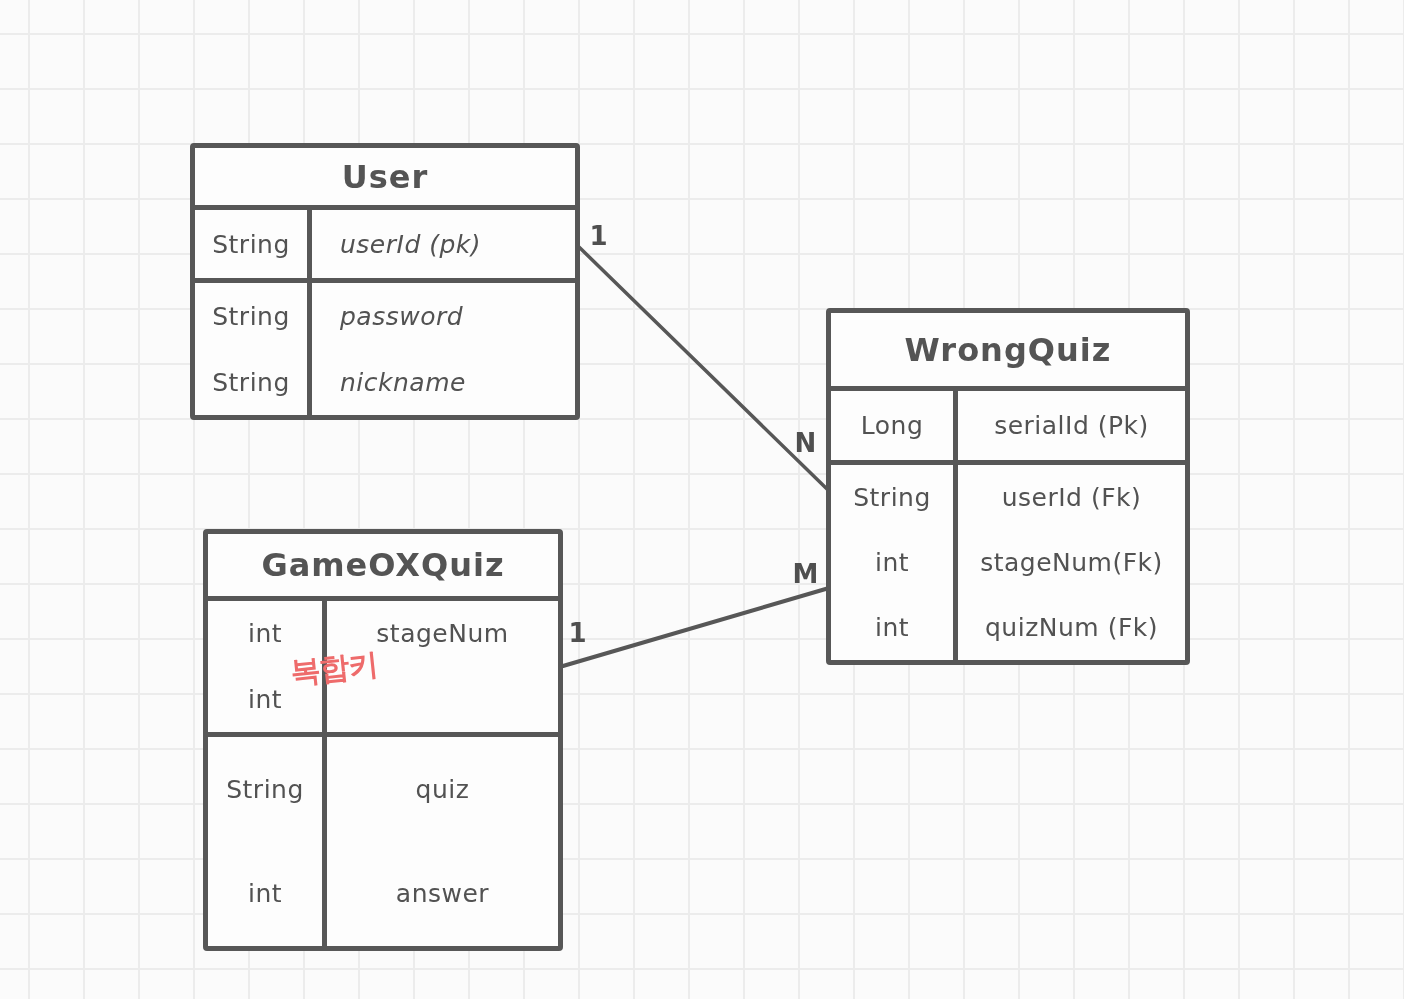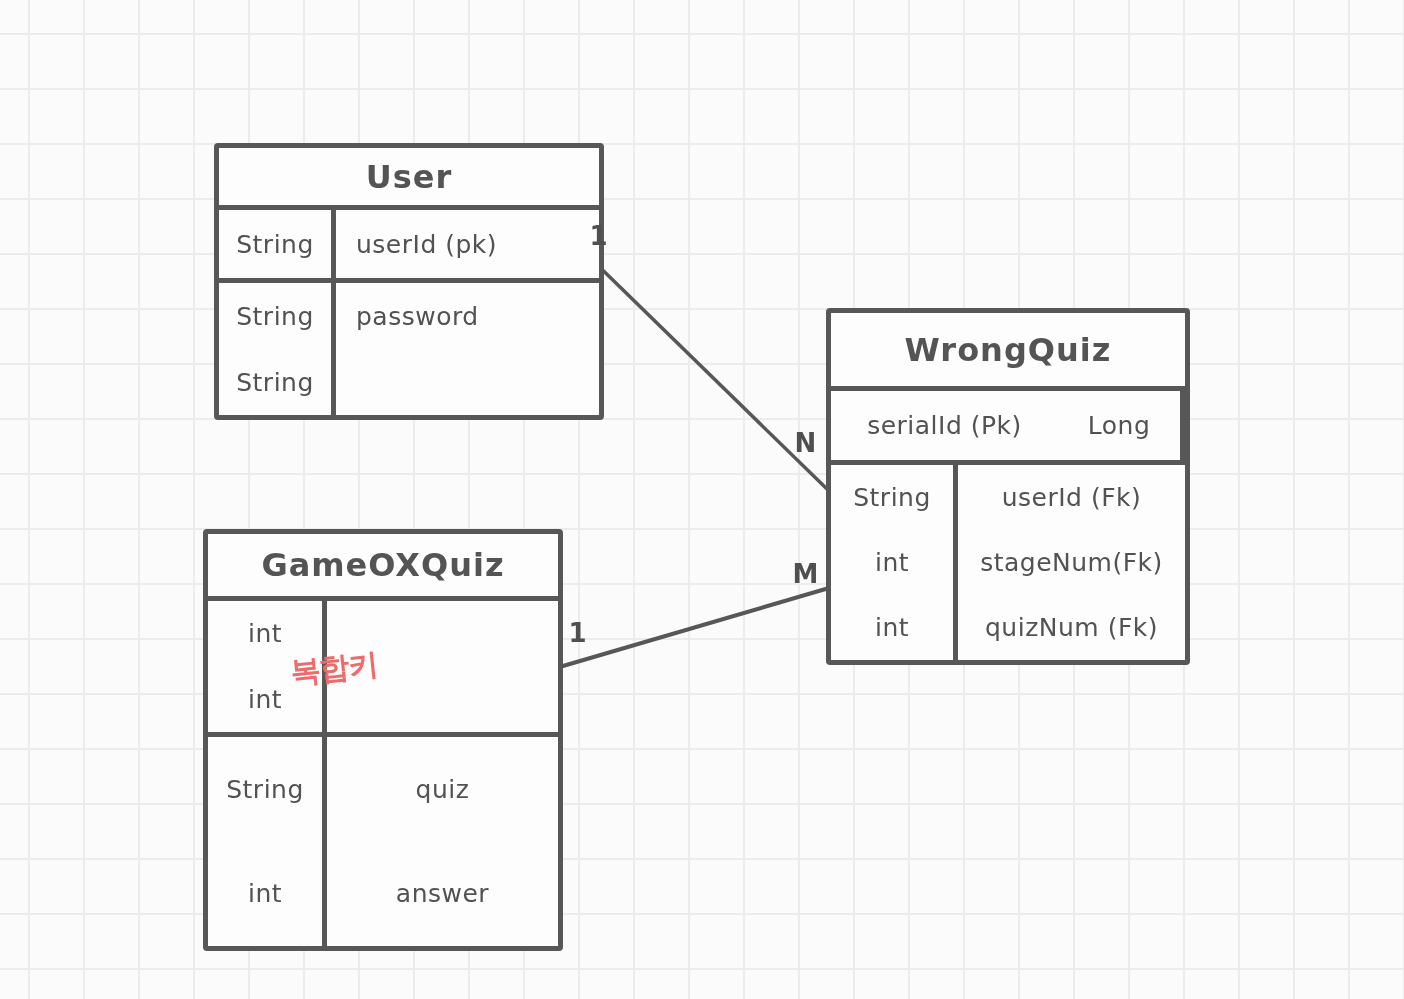--- a/index.html
+++ b/index.html
@@ -31,21 +31,21 @@
   .e-section{display:flex;flex-direction:column;box-sizing:border-box;}
   .e-section.first{height:var(--sec1h);border-bottom:5px solid #575757;}
   .e-section.last{flex:1;}
   .e-row{flex:1;display:flex;}
   .cell{display:flex;align-items:center;font-size:25px;letter-spacing:0.5px;color:#525252;}
   .cell.type{
     width:var(--colw);box-sizing:border-box;flex:none;
     border-right:5px solid #575757;justify-content:center;
   }
   .cell.field{flex:1;justify-content:center;}
-  .fields-left .cell.field{justify-content:flex-start;padding-left:20px;}
+  .fields-left .cell.field{justify-content:flex-start;padding-left:28px;font-style:italic;}
   .card-label{
     position:absolute;transform:translate(-50%,-50%);
     font-size:26px;font-weight:bold;color:#4f4f4f;letter-spacing:1px;
   }
   .annotation{
     position:absolute;left:334px;top:669px;
     transform:translate(-50%,-50%) rotate(-6deg);
     font-size:30px;font-weight:bold;color:#ee6b6b;letter-spacing:-1px;
     white-space:nowrap;
   }
@@ -54,48 +54,49 @@
 <body>
 
 <div class="canvas">
 
   <svg class="overlay">
     <line x1="579" y1="247" x2="827" y2="489" stroke="#575757" stroke-width="3.5" stroke-linecap="round"></line>
     <line x1="563" y1="666" x2="829" y2="588" stroke="#575757" stroke-width="4" stroke-linecap="round"></line>
     <path d="M 377 629 Q 349 668 381 705" fill="none" stroke="#ee6b6b" stroke-width="5" stroke-linecap="round"></path>
   </svg>
 
-  <div class="entity fields-left" style="left:190px;top:143px;width:390px;height:277px;margin-left:24px;--headh:62px;--sec1h:73px;--colw:117px;">
+  <div class="entity fields-left" style="left:190px;top:143px;width:390px;height:277px;--headh:62px;--sec1h:73px;--colw:117px;">
     <div class="e-header">User</div>
     <div class="e-body">
       <div class="e-section first">
         <div class="e-row">
           <div class="cell type">String</div>
           <div class="cell field">userId (pk)</div>
         </div>
       </div>
       <div class="e-section last">
         <div class="e-row">
           <div class="cell type">String</div>
           <div class="cell field">password</div>
         </div>
         <div class="e-row">
           <div class="cell type">String</div>
+          <div class="cell field">nickname</div>
         </div>
       </div>
     </div>
   </div>
 
   <div class="entity" style="left:826px;top:308px;width:364px;height:357px;justify-content:flex-end;--headh:78px;--sec1h:74px;--colw:127px;">
     <div class="e-header">WrongQuiz</div>
     <div class="e-body">
       <div class="e-section first">
         <div class="e-row">
+          <div class="cell type">Long</div>
           <div class="cell field">serialId (Pk)</div>
-          <div class="cell type">Long</div>
         </div>
       </div>
       <div class="e-section last">
         <div class="e-row">
           <div class="cell type">String</div>
           <div class="cell field">userId (Fk)</div>
         </div>
         <div class="e-row">
           <div class="cell type">int</div>
           <div class="cell field">stageNum(Fk)</div>
@@ -107,20 +108,21 @@
       </div>
     </div>
   </div>
 
   <div class="entity" style="left:203px;top:529px;width:360px;height:422px;--headh:67px;--sec1h:136px;--colw:119px;">
     <div class="e-header">GameOXQuiz</div>
     <div class="e-body">
       <div class="e-section first">
         <div class="e-row">
           <div class="cell type">int</div>
+          <div class="cell field">stageNum</div>
         </div>
         <div class="e-row">
           <div class="cell type">int</div>
         </div>
       </div>
       <div class="e-section last">
         <div class="e-row">
           <div class="cell type">String</div>
           <div class="cell field">quiz</div>
         </div>

